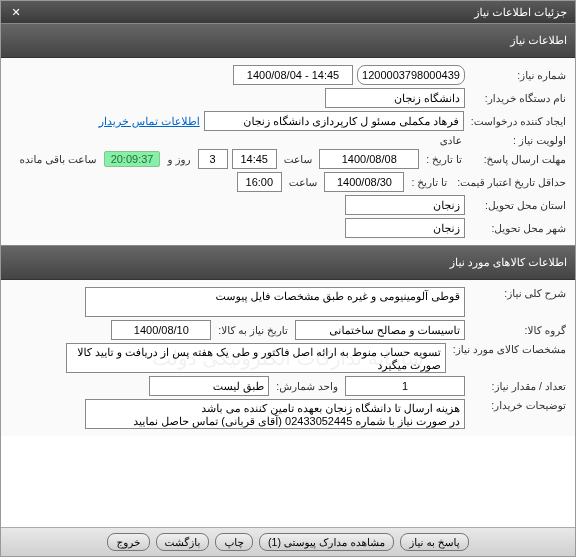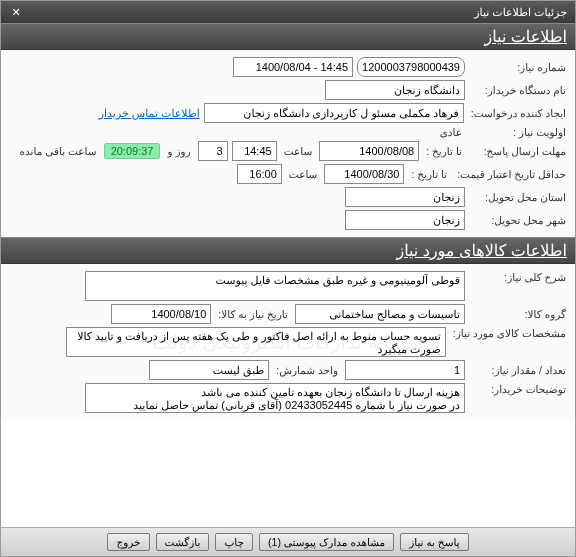--- a/index.html
+++ b/index.html
@@ -30,25 +30,24 @@
   align-items: center;
 }
 .titlebar .close {
   width: 14px; height: 14px;
   display: inline-flex; align-items: center; justify-content: center;
   cursor: pointer;
 }
 .section-header {
   background: linear-gradient(#666, #444);
   color: #fff;
-  padding: 3px 8px;
-  font-size: 16px;
+  padding: 10px 8px;
+  font-size: 11px;
   border-top: 1px solid #888;
   border-bottom: 1px solid #333;
-  text-decoration: underline;
 }
 .form-area {
   padding: 4px 6px;
   background: #fafafa;
 }
 .row {
   display: flex;
   align-items: center;
   margin: 3px 0;
   gap: 4px;
@@ -66,39 +65,39 @@
 }
 .input {
   border: 1px solid #888;
   background: #fff;
   font-family: inherit;
   font-size: 11px;
   padding: 2px 4px;
   height: 20px;
   direction: rtl;
 }
-.input.ltr { direction: ltr; text-align: right; }
+.input.ltr { direction: ltr; text-align: center; }
 .textarea {
   border: 1px solid #888;
   background: #fff;
   font-family: inherit;
   font-size: 11px;
   padding: 2px 4px;
   width: 100%;
   resize: none;
   direction: rtl;
 }
 .button {
   border: 1px solid #777;
   background: linear-gradient(#f0f0f0, #d0d0d0);
   font-family: inherit;
   font-size: 10.5px;
   padding: 2px 8px;
   cursor: pointer;
-  border-radius: 2px;
+  border-radius: 8px;
   white-space: nowrap;
 }
 .link {
   color: #0066cc;
   font-size: 11px;
   cursor: pointer;
   text-decoration: underline;
   white-space: nowrap;
 }
 .countdown {

